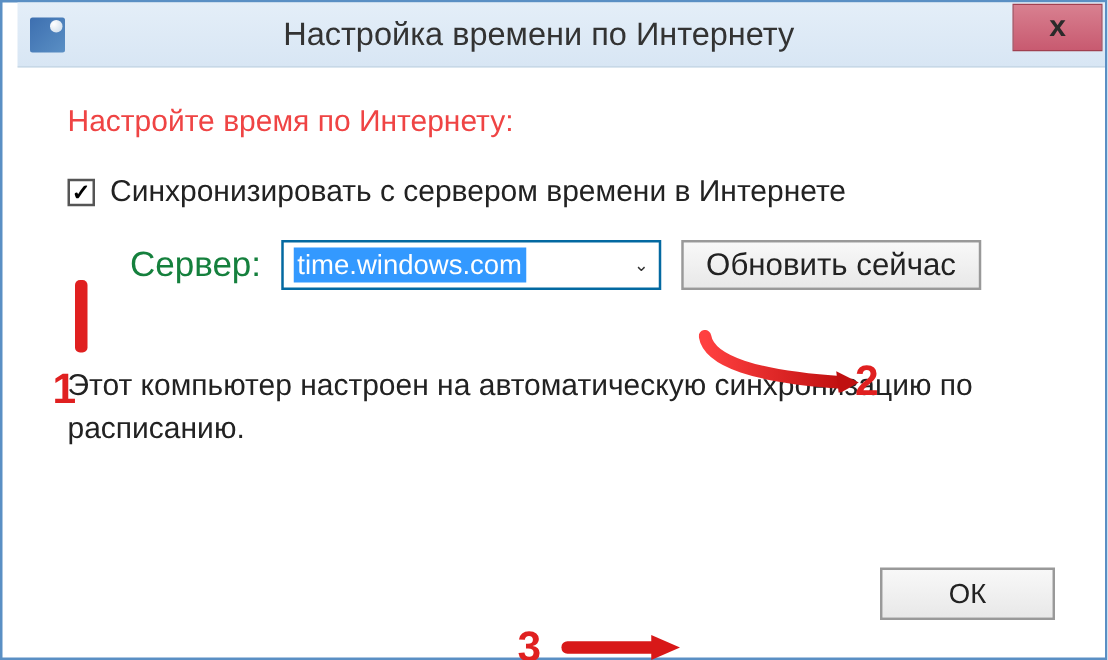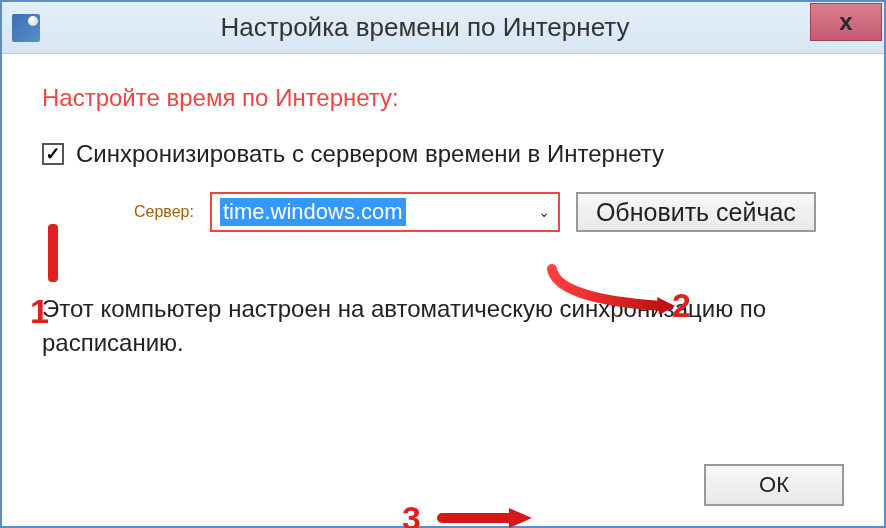--- a/index.html
+++ b/index.html
@@ -11,20 +11,21 @@
       width: 886px;
       height: 528px;
       overflow: hidden;
     }
     .window {
       width: 886px;
       height: 528px;
       background: #fff;
       border: 2px solid #5a8fc4;
       position: relative;
+      padding-left: 12px;
     }
     .titlebar {
       height: 52px;
       background: linear-gradient(to bottom, #e4eef8, #d8e6f4);
       border-bottom: 1px solid #b8cde0;
       display: flex;
       align-items: center;
       position: relative;
     }
     .titlebar-icon {
@@ -105,29 +106,28 @@
       font-size: 24px;
       color: #222;
     }
     .server-row {
       display: flex;
       align-items: center;
       margin-bottom: 20px;
       padding-left: 50px;
     }
     .server-label {
-      font-size: 16px;
-      color: #a16207;
+      font-size: 28px;
+      color: #15803d;
       margin-right: 16px;
-      margin-left: 42px;
     }
     .combobox {
-      width: 350px;
+      width: 304px;
       height: 40px;
-      border: 2px solid #ef4444;
+      border: 2px solid #0369a1;
       background: #fff;
       display: flex;
       align-items: center;
       padding: 0 30px 0 8px;
       position: relative;
       cursor: text;
     }
     .combobox-text {
       background: #3399ff;
       color: #fff;
@@ -156,21 +156,21 @@
       align-items: center;
     }
     .status-text {
       font-size: 24px;
       color: #222;
       line-height: 1.4;
       margin-top: 60px;
     }
     .footer {
       position: absolute;
-      bottom: 20px;
+      bottom: 30px;
       right: 40px;
       display: flex;
       gap: 20px;
       align-items: center;
     }
     .ok-btn, .cancel-btn {
       width: 140px;
       height: 42px;
       background: linear-gradient(to bottom, #f8f8f8, #e8e8e8);
       border: 2px solid #999;
@@ -233,21 +233,21 @@
   </div>
 
   <div class="content">
 
     <div class="instruction">Настройте время по Интернету:</div>
 
     <div class="checkbox-row">
       <div class="checkbox">
         <span class="checkbox-mark">✓</span>
       </div>
-      <span class="checkbox-label">Синхронизировать с сервером времени в Интернету</span>
+      <span class="checkbox-label">Синхронизировать с сервером времени в Интернете</span>
     </div>
 
     <div class="server-row">
       <span class="server-label">Сервер:</span>
       <div class="combobox">
         <span class="combobox-text">time.windows.com</span>
         <span class="combobox-arrow">⌄</span>
       </div>
       <div class="update-btn">
         <span>Обновить сейчас</span>

